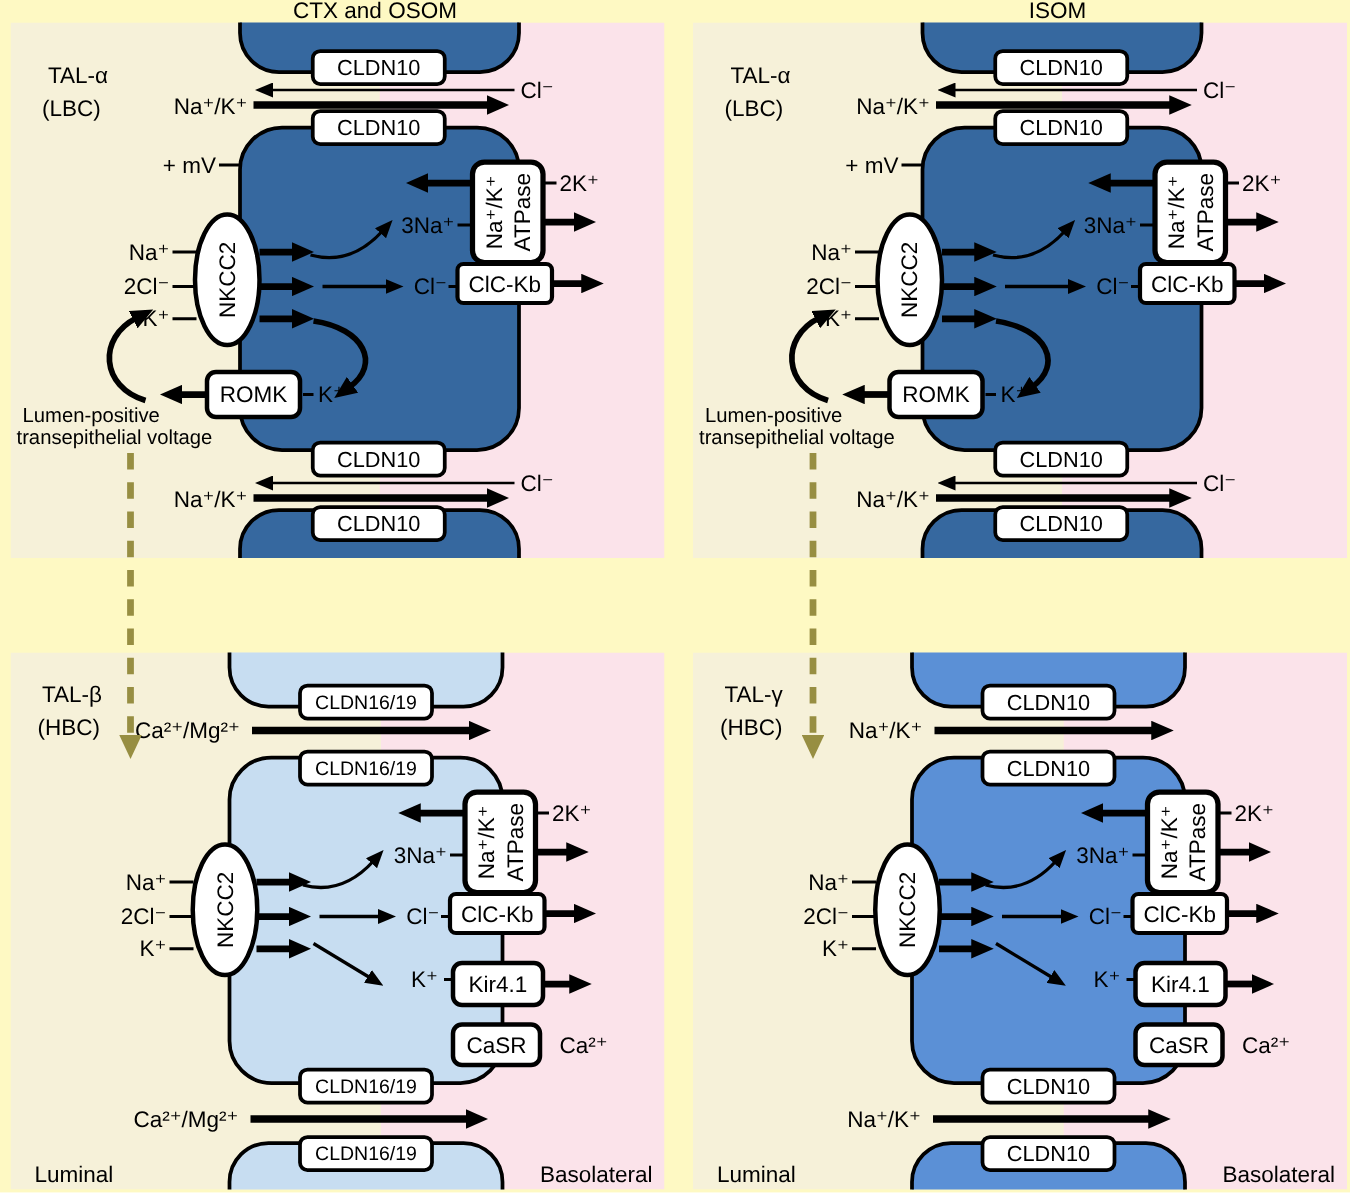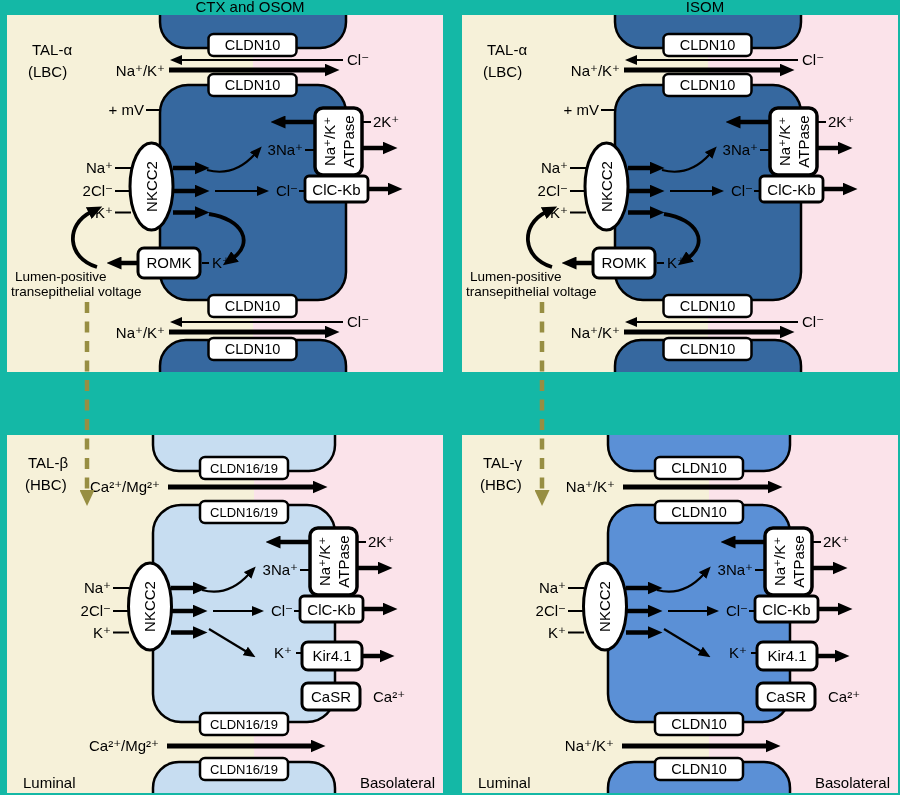--- a/index.html
+++ b/index.html
@@ -1,16 +1,16 @@
 <!DOCTYPE html>
 <html><head>
 <meta charset="utf-8">
 <style>
   html,body{margin:0;padding:0;background:#fff;}
-  #fig{position:relative;width:900px;height:795px;background:#14b8a6;overflow:hidden;}
+  #fig{position:relative;width:900px;height:795px;background:#fef9c3;overflow:hidden;}
   svg{position:absolute;left:0;top:0;}
   text{font-family:"Liberation Sans","DejaVu Sans",sans-serif;fill:#000;}
   .t{font-size:15px;}
   .t14{font-size:14.5px;}
   .t13{font-size:13px;}
   .tred{font-size:13.5px;}
   .mid{text-anchor:middle;}
   .end{text-anchor:end;}
   .cell{stroke:#000;stroke-width:2.5;}
   .box{fill:#fff;stroke:#000;}

